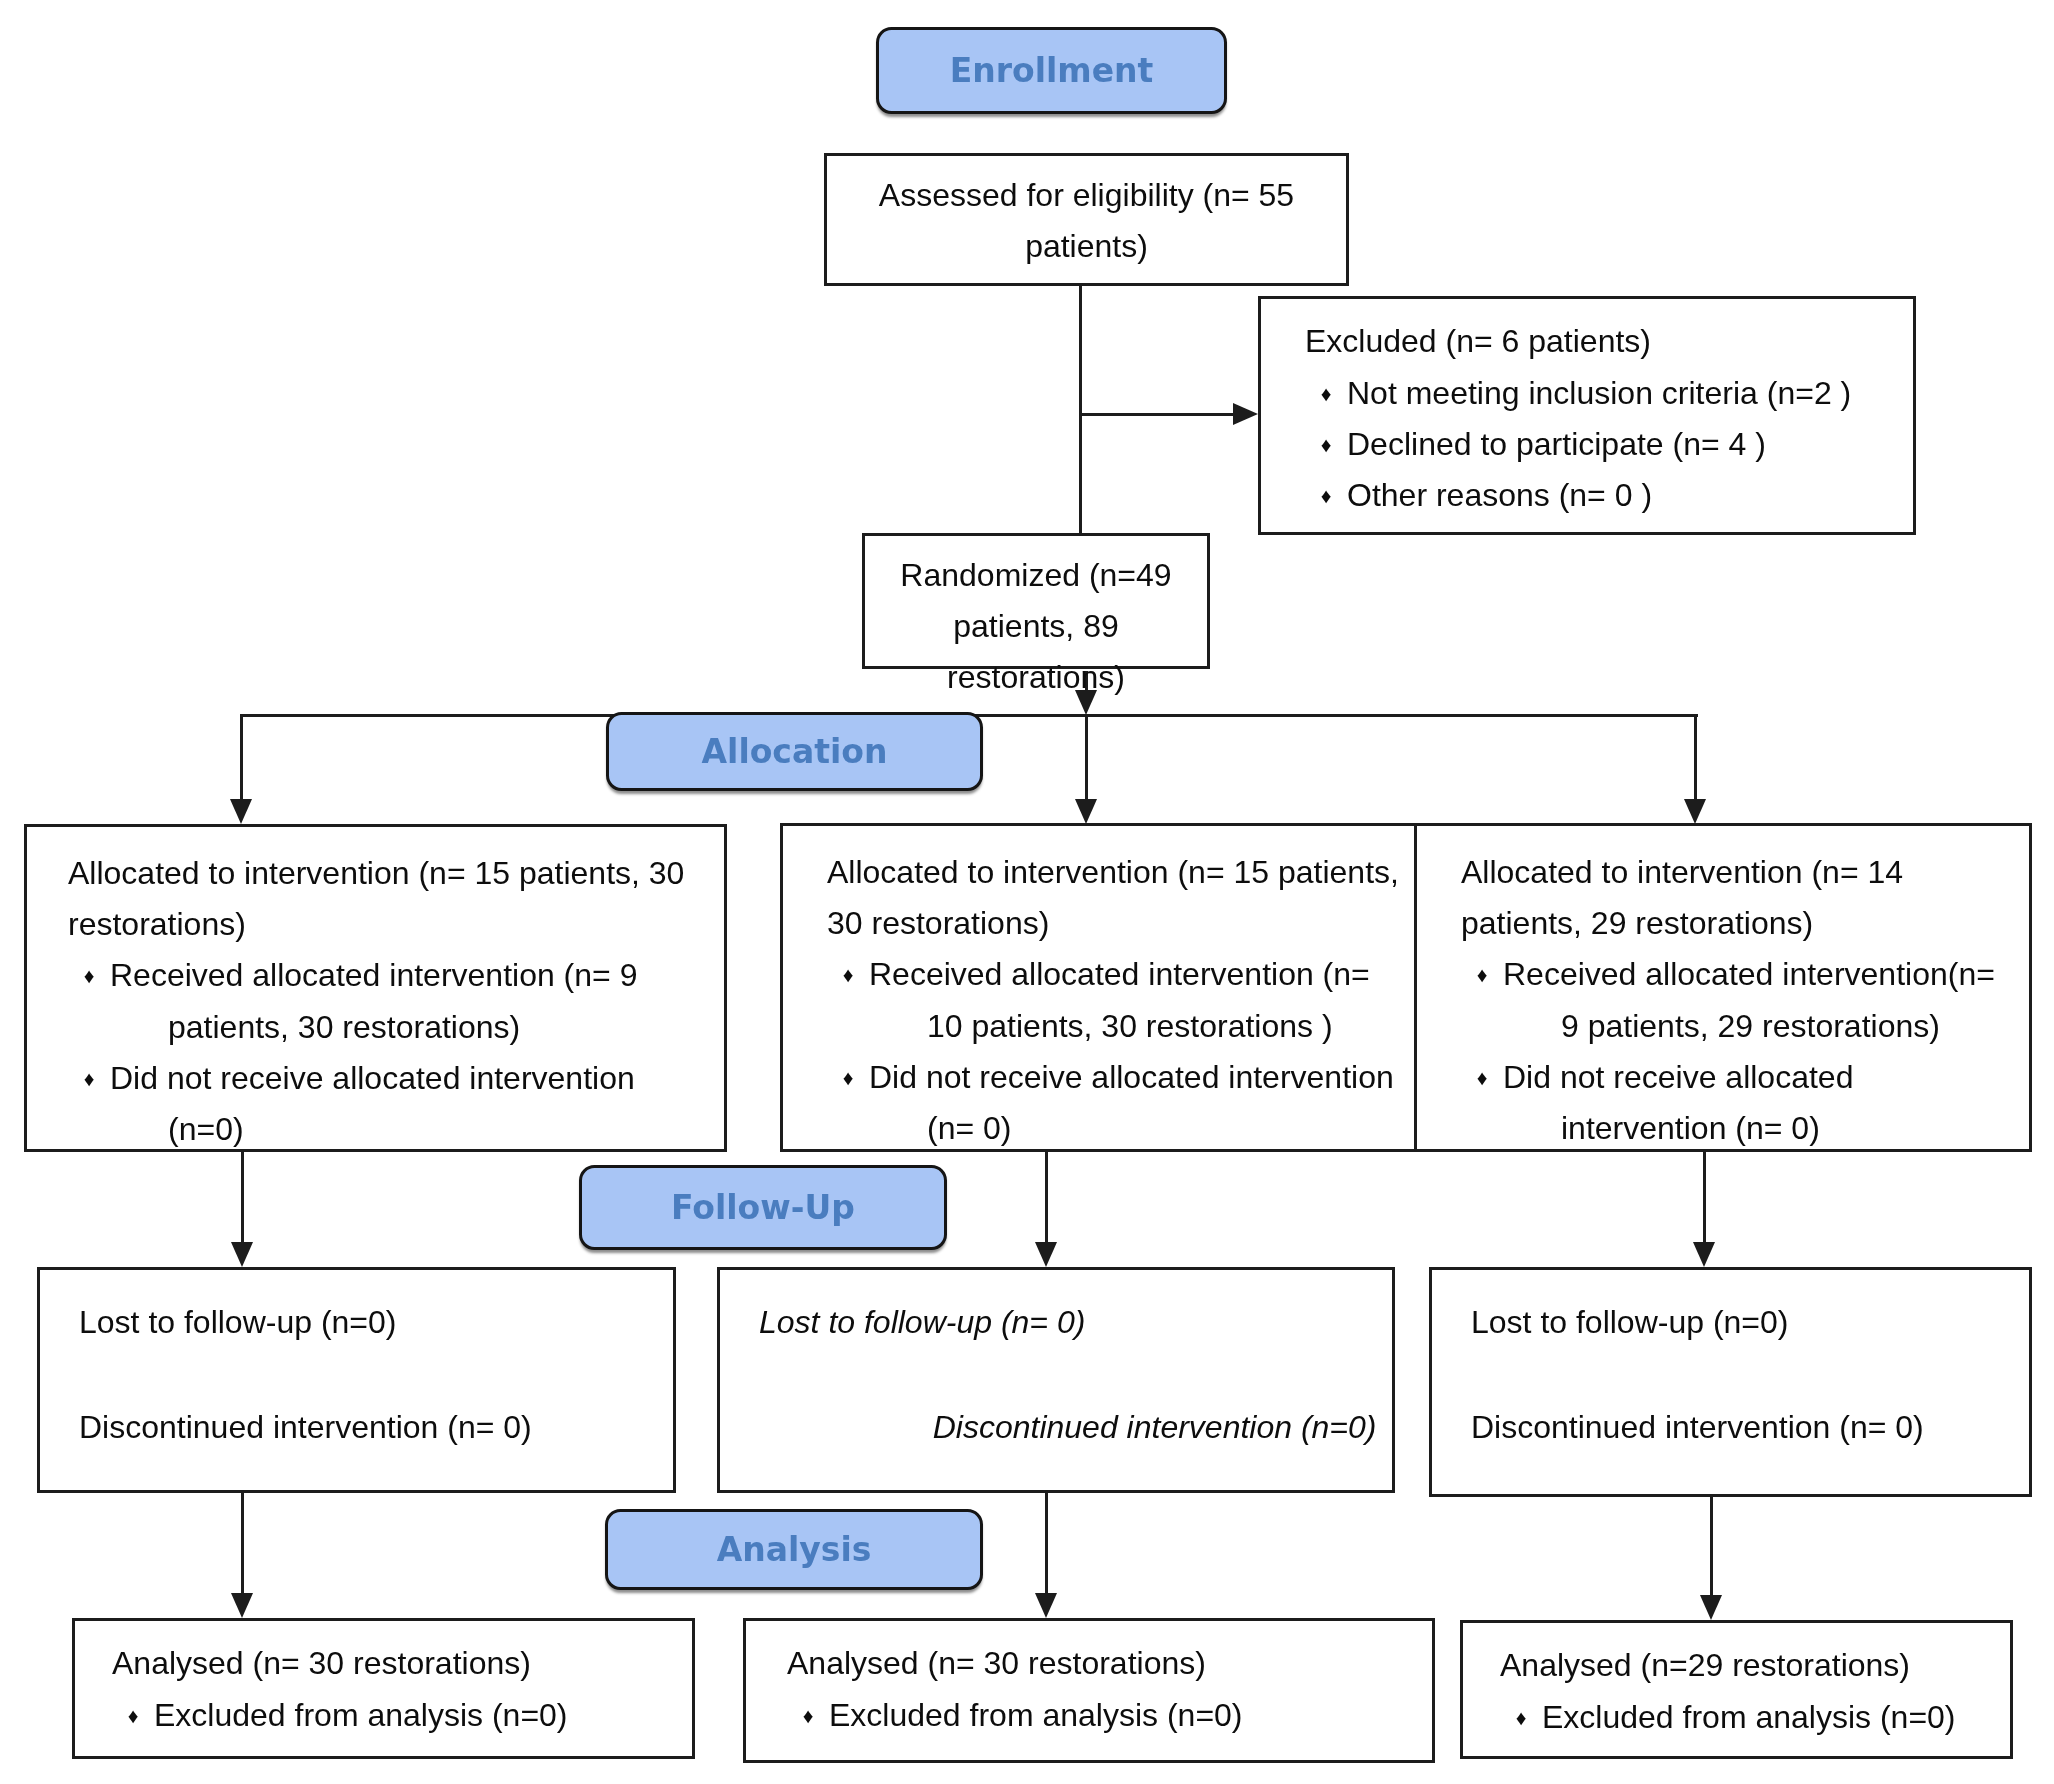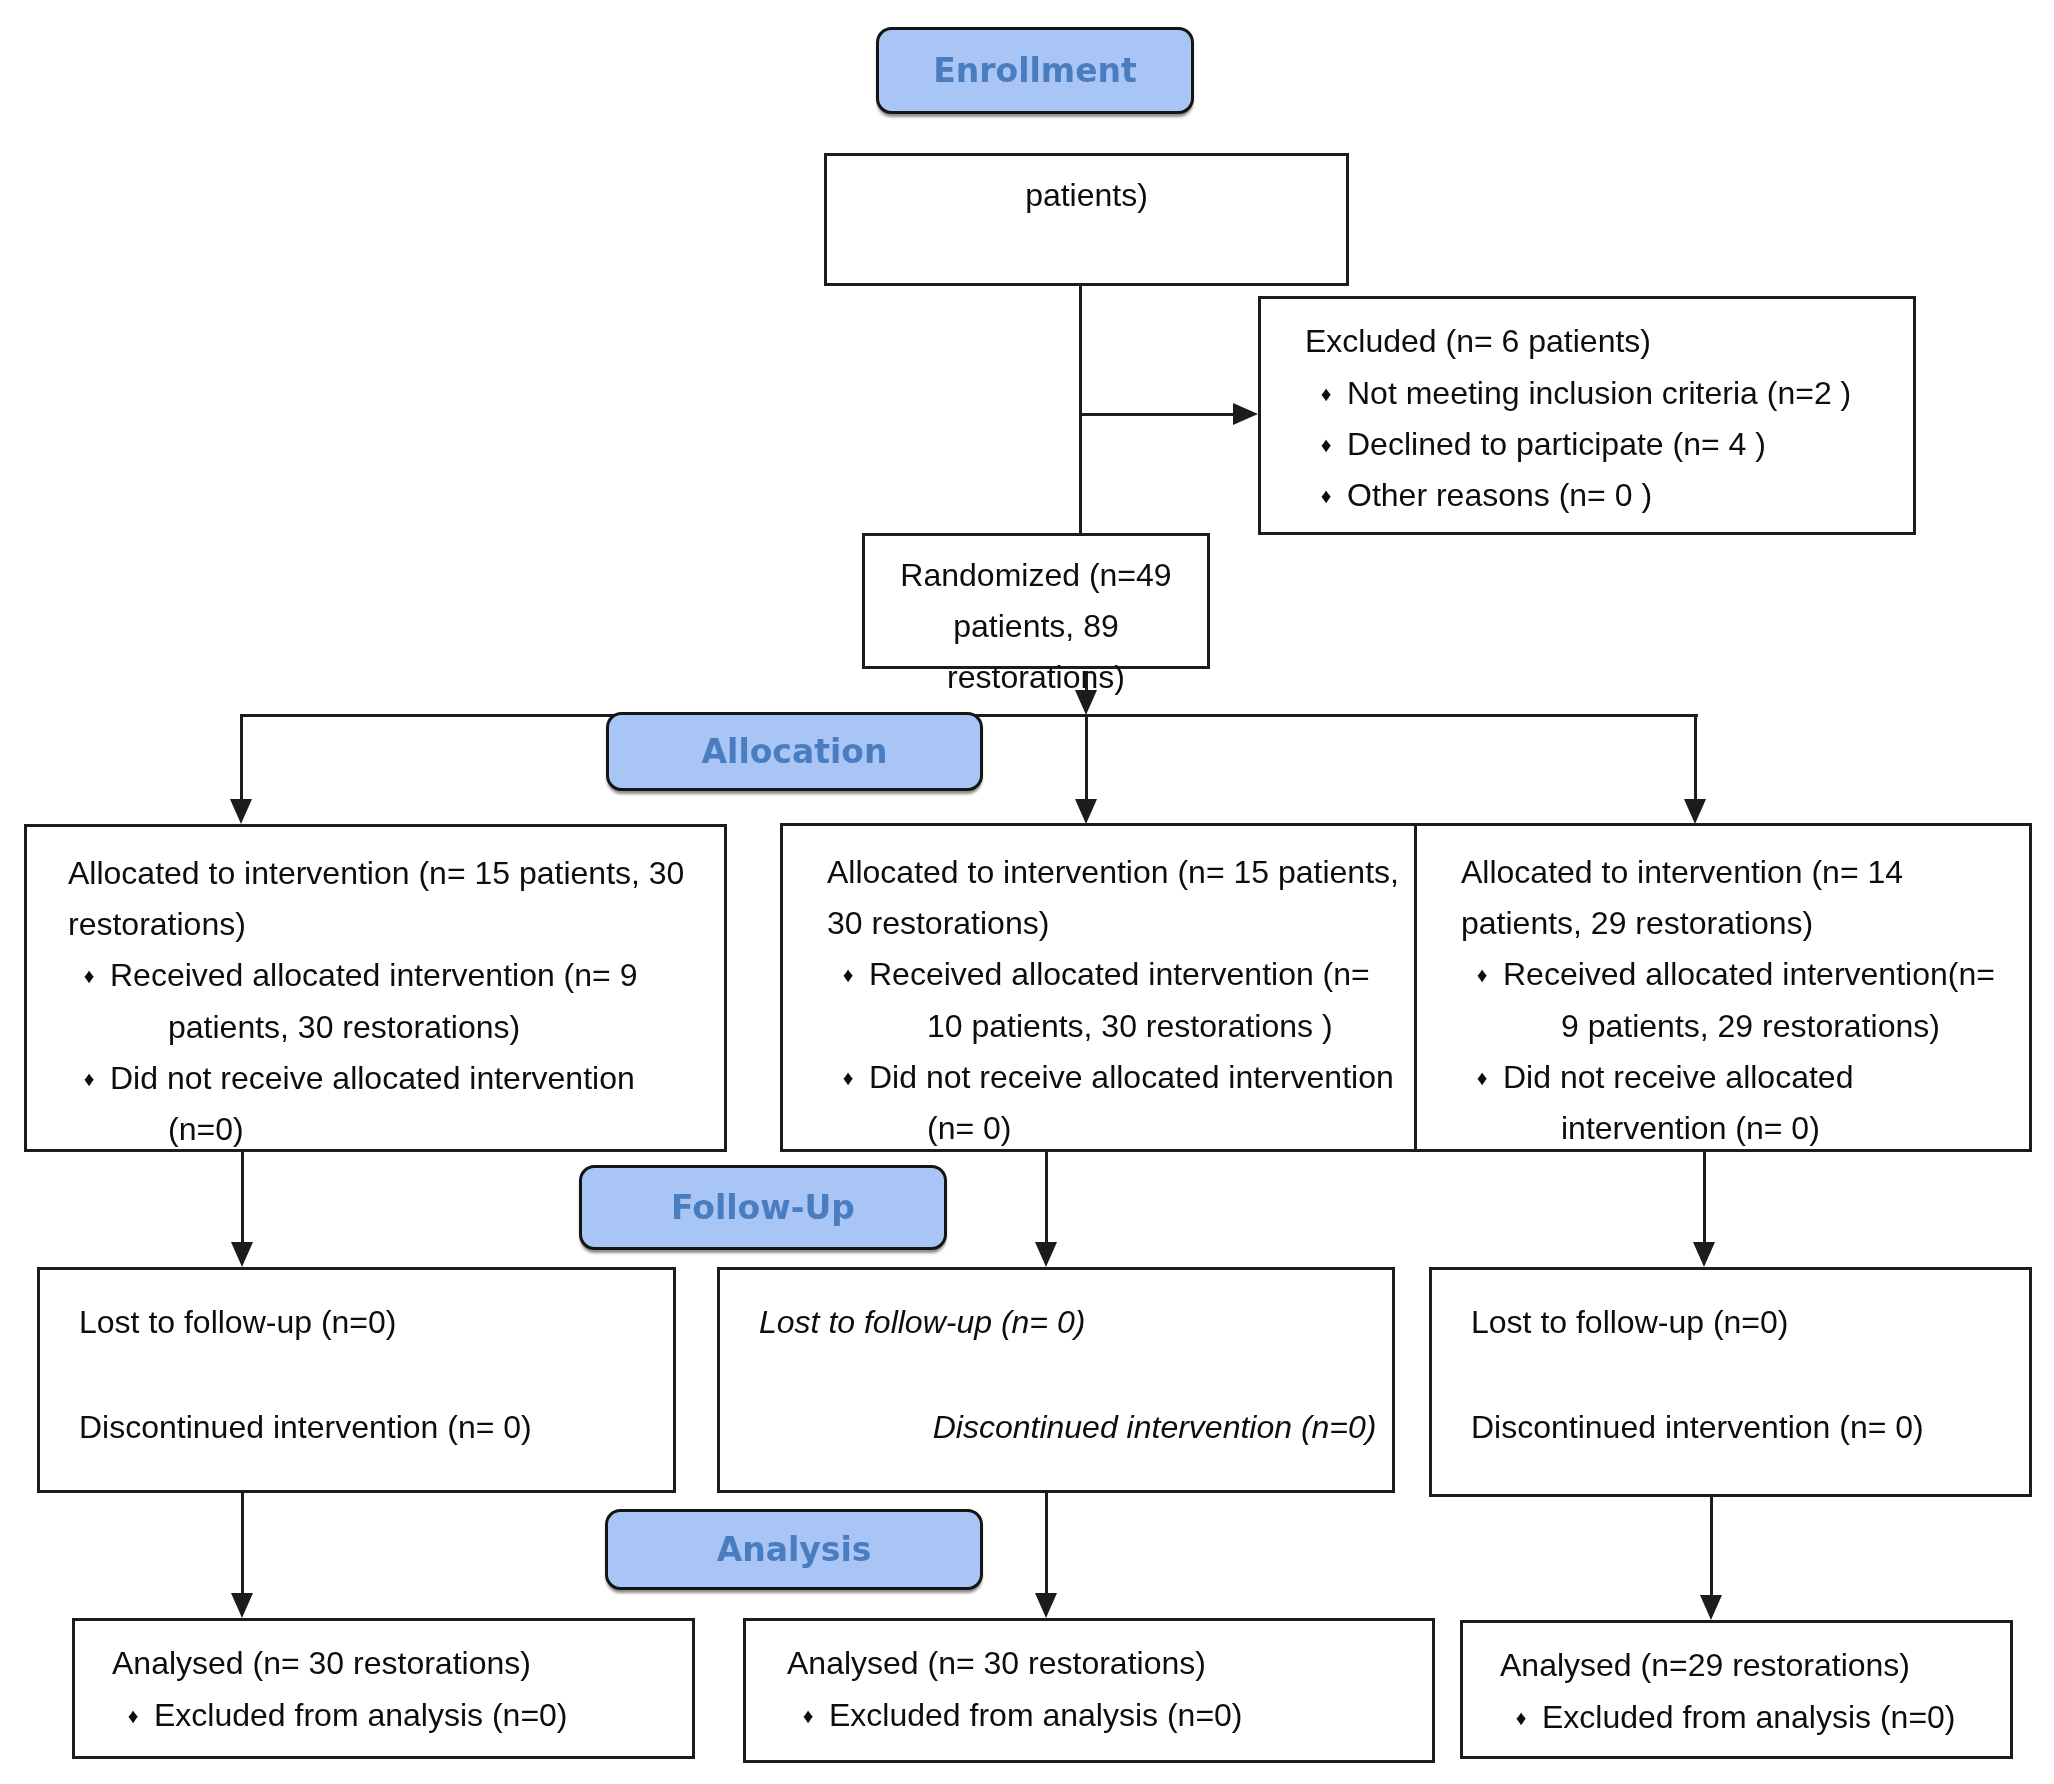--- a/index.html
+++ b/index.html
@@ -60,34 +60,35 @@
   <div class="line v arrow-down" style="left:240px;top:714px;height:87px;"></div>
   <div class="line v arrow-down" style="left:1085px;top:714px;height:87px;"></div>
   <div class="line v arrow-down" style="left:1694px;top:714px;height:87px;"></div>
   <div class="line v arrow-down" style="left:241px;top:1152px;height:92px;"></div>
   <div class="line v arrow-down" style="left:1045px;top:1152px;height:92px;"></div>
   <div class="line v arrow-down" style="left:1703px;top:1152px;height:92px;"></div>
   <div class="line v arrow-down" style="left:241px;top:1493px;height:102px;"></div>
   <div class="line v arrow-down" style="left:1045px;top:1493px;height:102px;"></div>
   <div class="line v arrow-down" style="left:1710px;top:1497px;height:100px;"></div>
 
-  <div class="stage" style="left:876px;top:27px;width:318px;height:87px;">
+  <div class="stage" style="left:876px;top:27px;width:351px;height:87px;">
     <span>Enrollment</span>
   </div>
   <div class="stage" style="left:606px;top:712px;width:377px;height:79px;justify-content:center;">
     <span>Allocation</span>
   </div>
   <div class="stage" style="left:579px;top:1165px;width:368px;height:85px;">
     <span>Follow-Up</span>
   </div>
   <div class="stage" style="left:605px;top:1509px;width:378px;height:81px;">
     <span>Analysis</span>
   </div>
 
   <div class="box center" style="left:824px;top:153px;width:525px;height:133px;padding:13.5px 9.7px 0;">
+    <span class="cline">Assessed for eligibility (n= 55</span>
     <span class="cline">patients)</span>
   </div>
 
   <div class="box" style="left:1258px;top:296px;width:658px;height:239px;padding:17.4px 17.4px 0 44px;">
     <div class="title">Excluded (n= 6 patients)</div>
     <div class="bullet">
       <span class="bdot">♦</span>
       <span class="btext">Not meeting inclusion criteria (n=2 )</span>
     </div>
     <div class="bullet">

